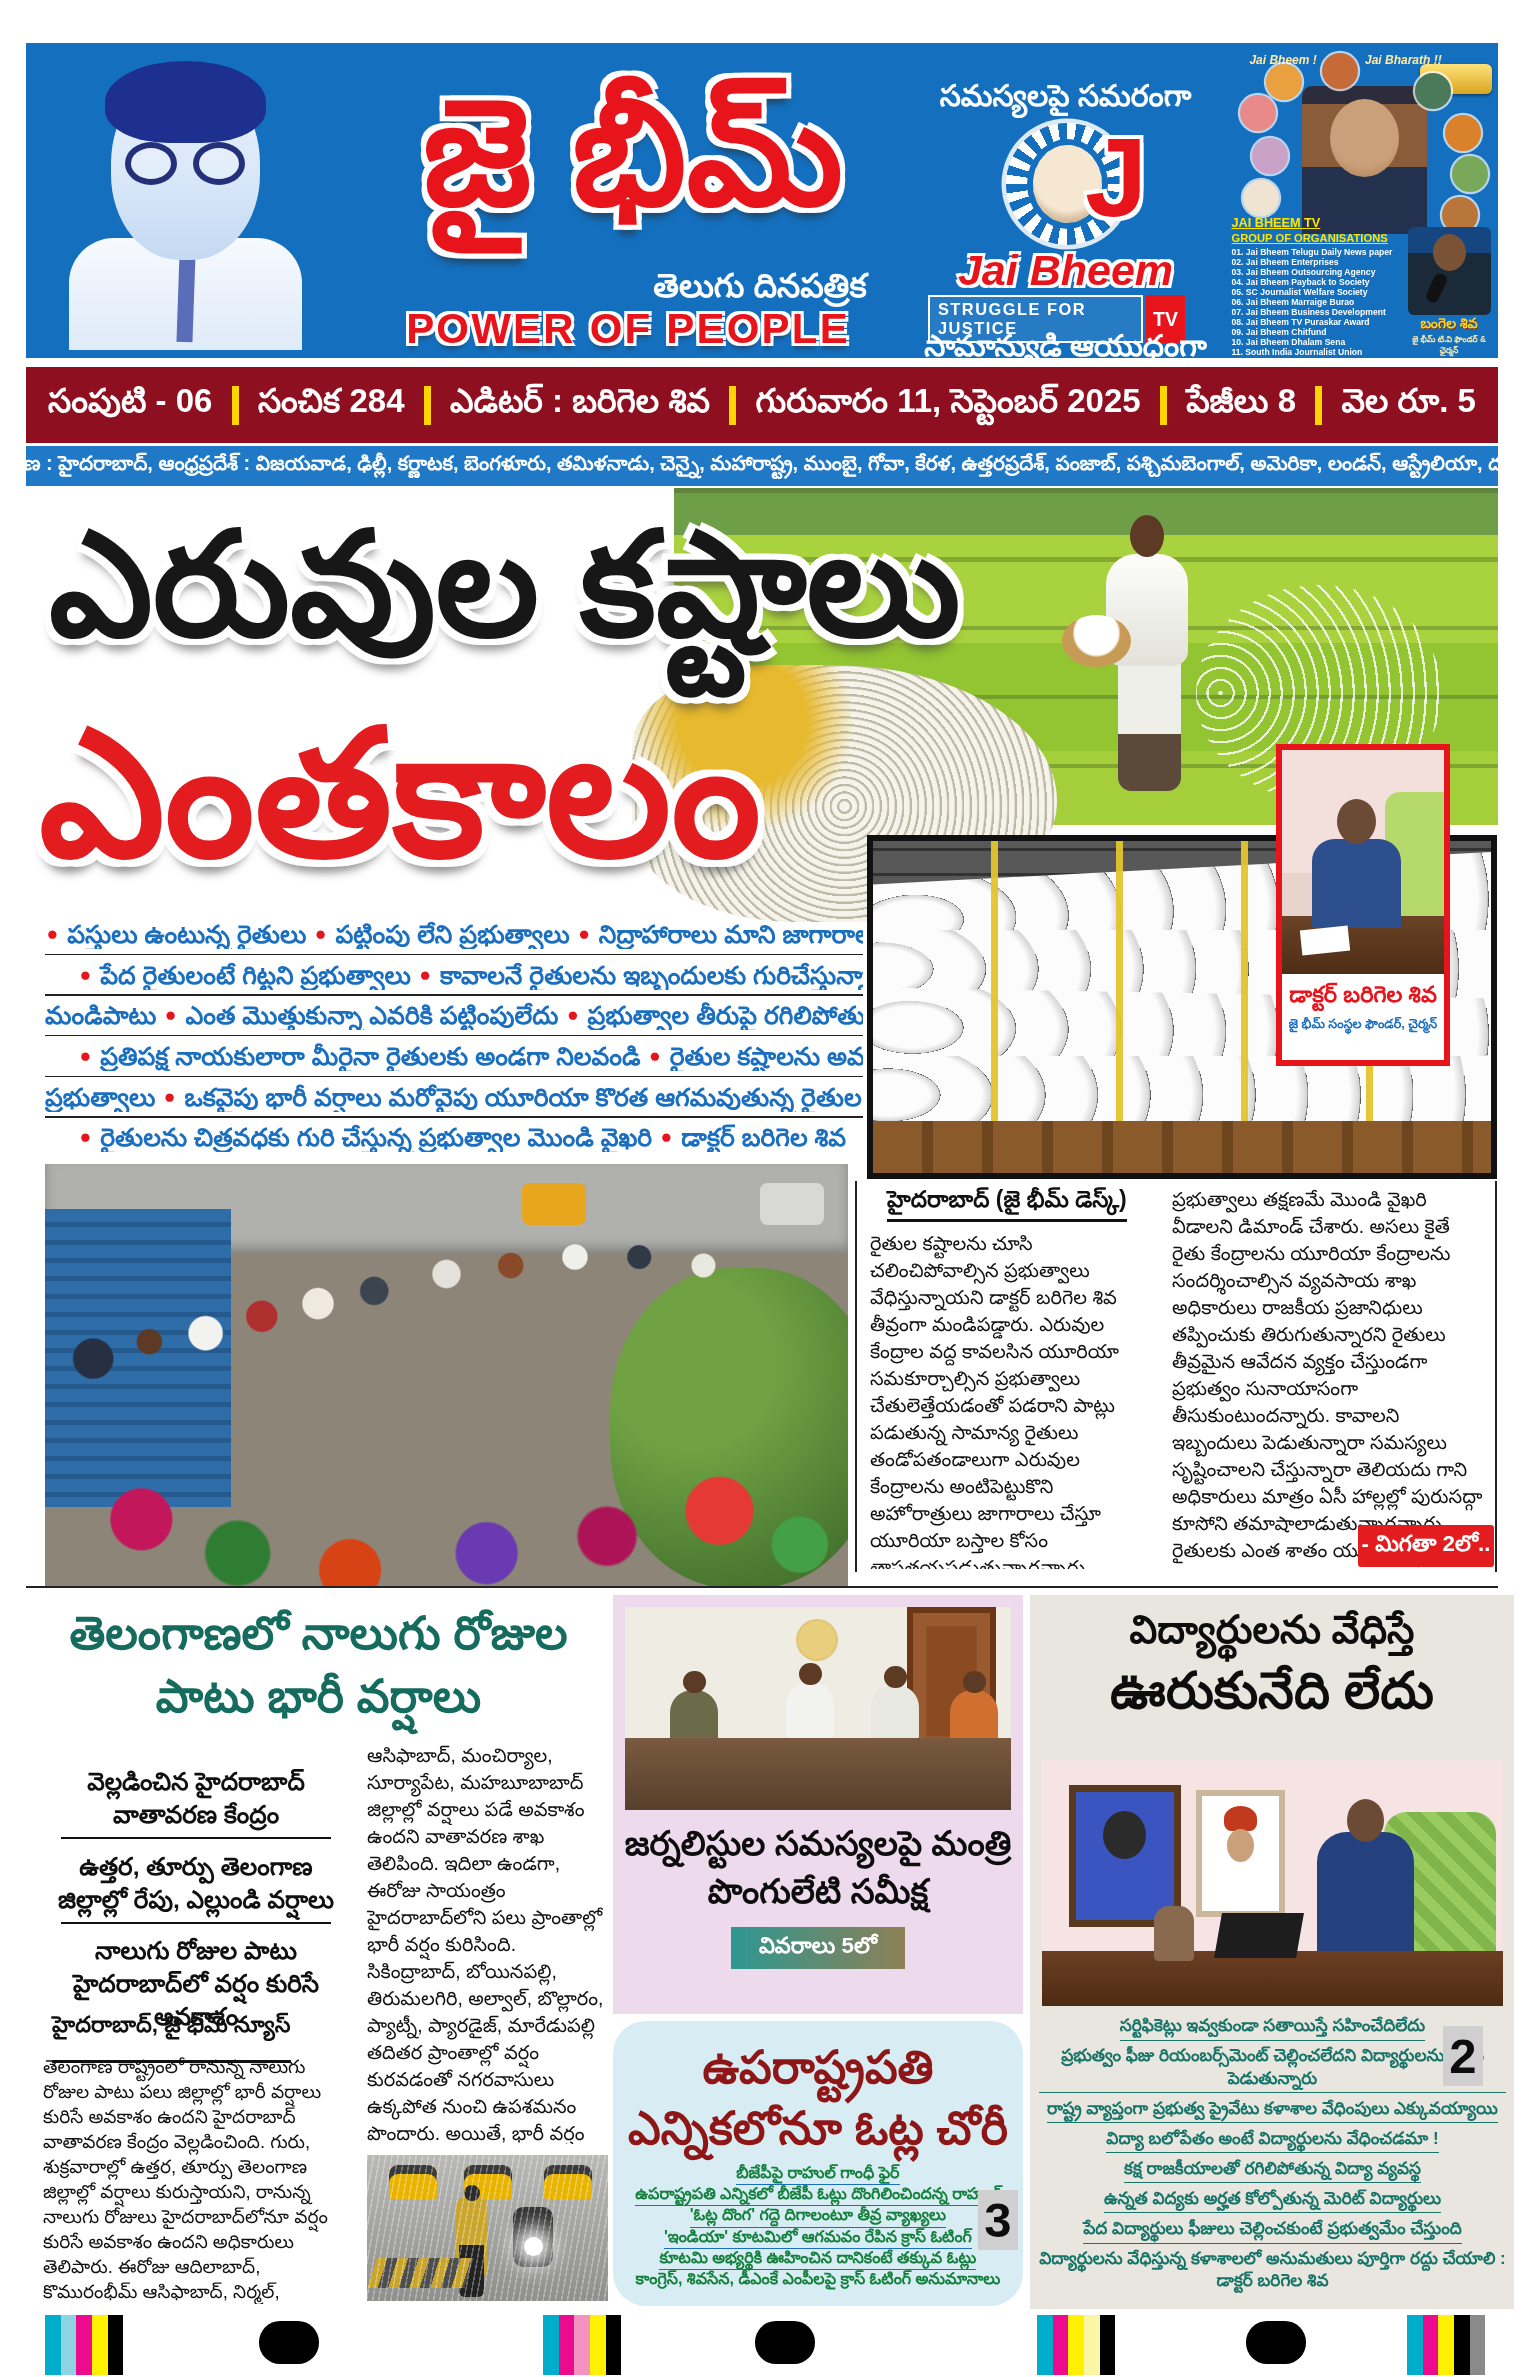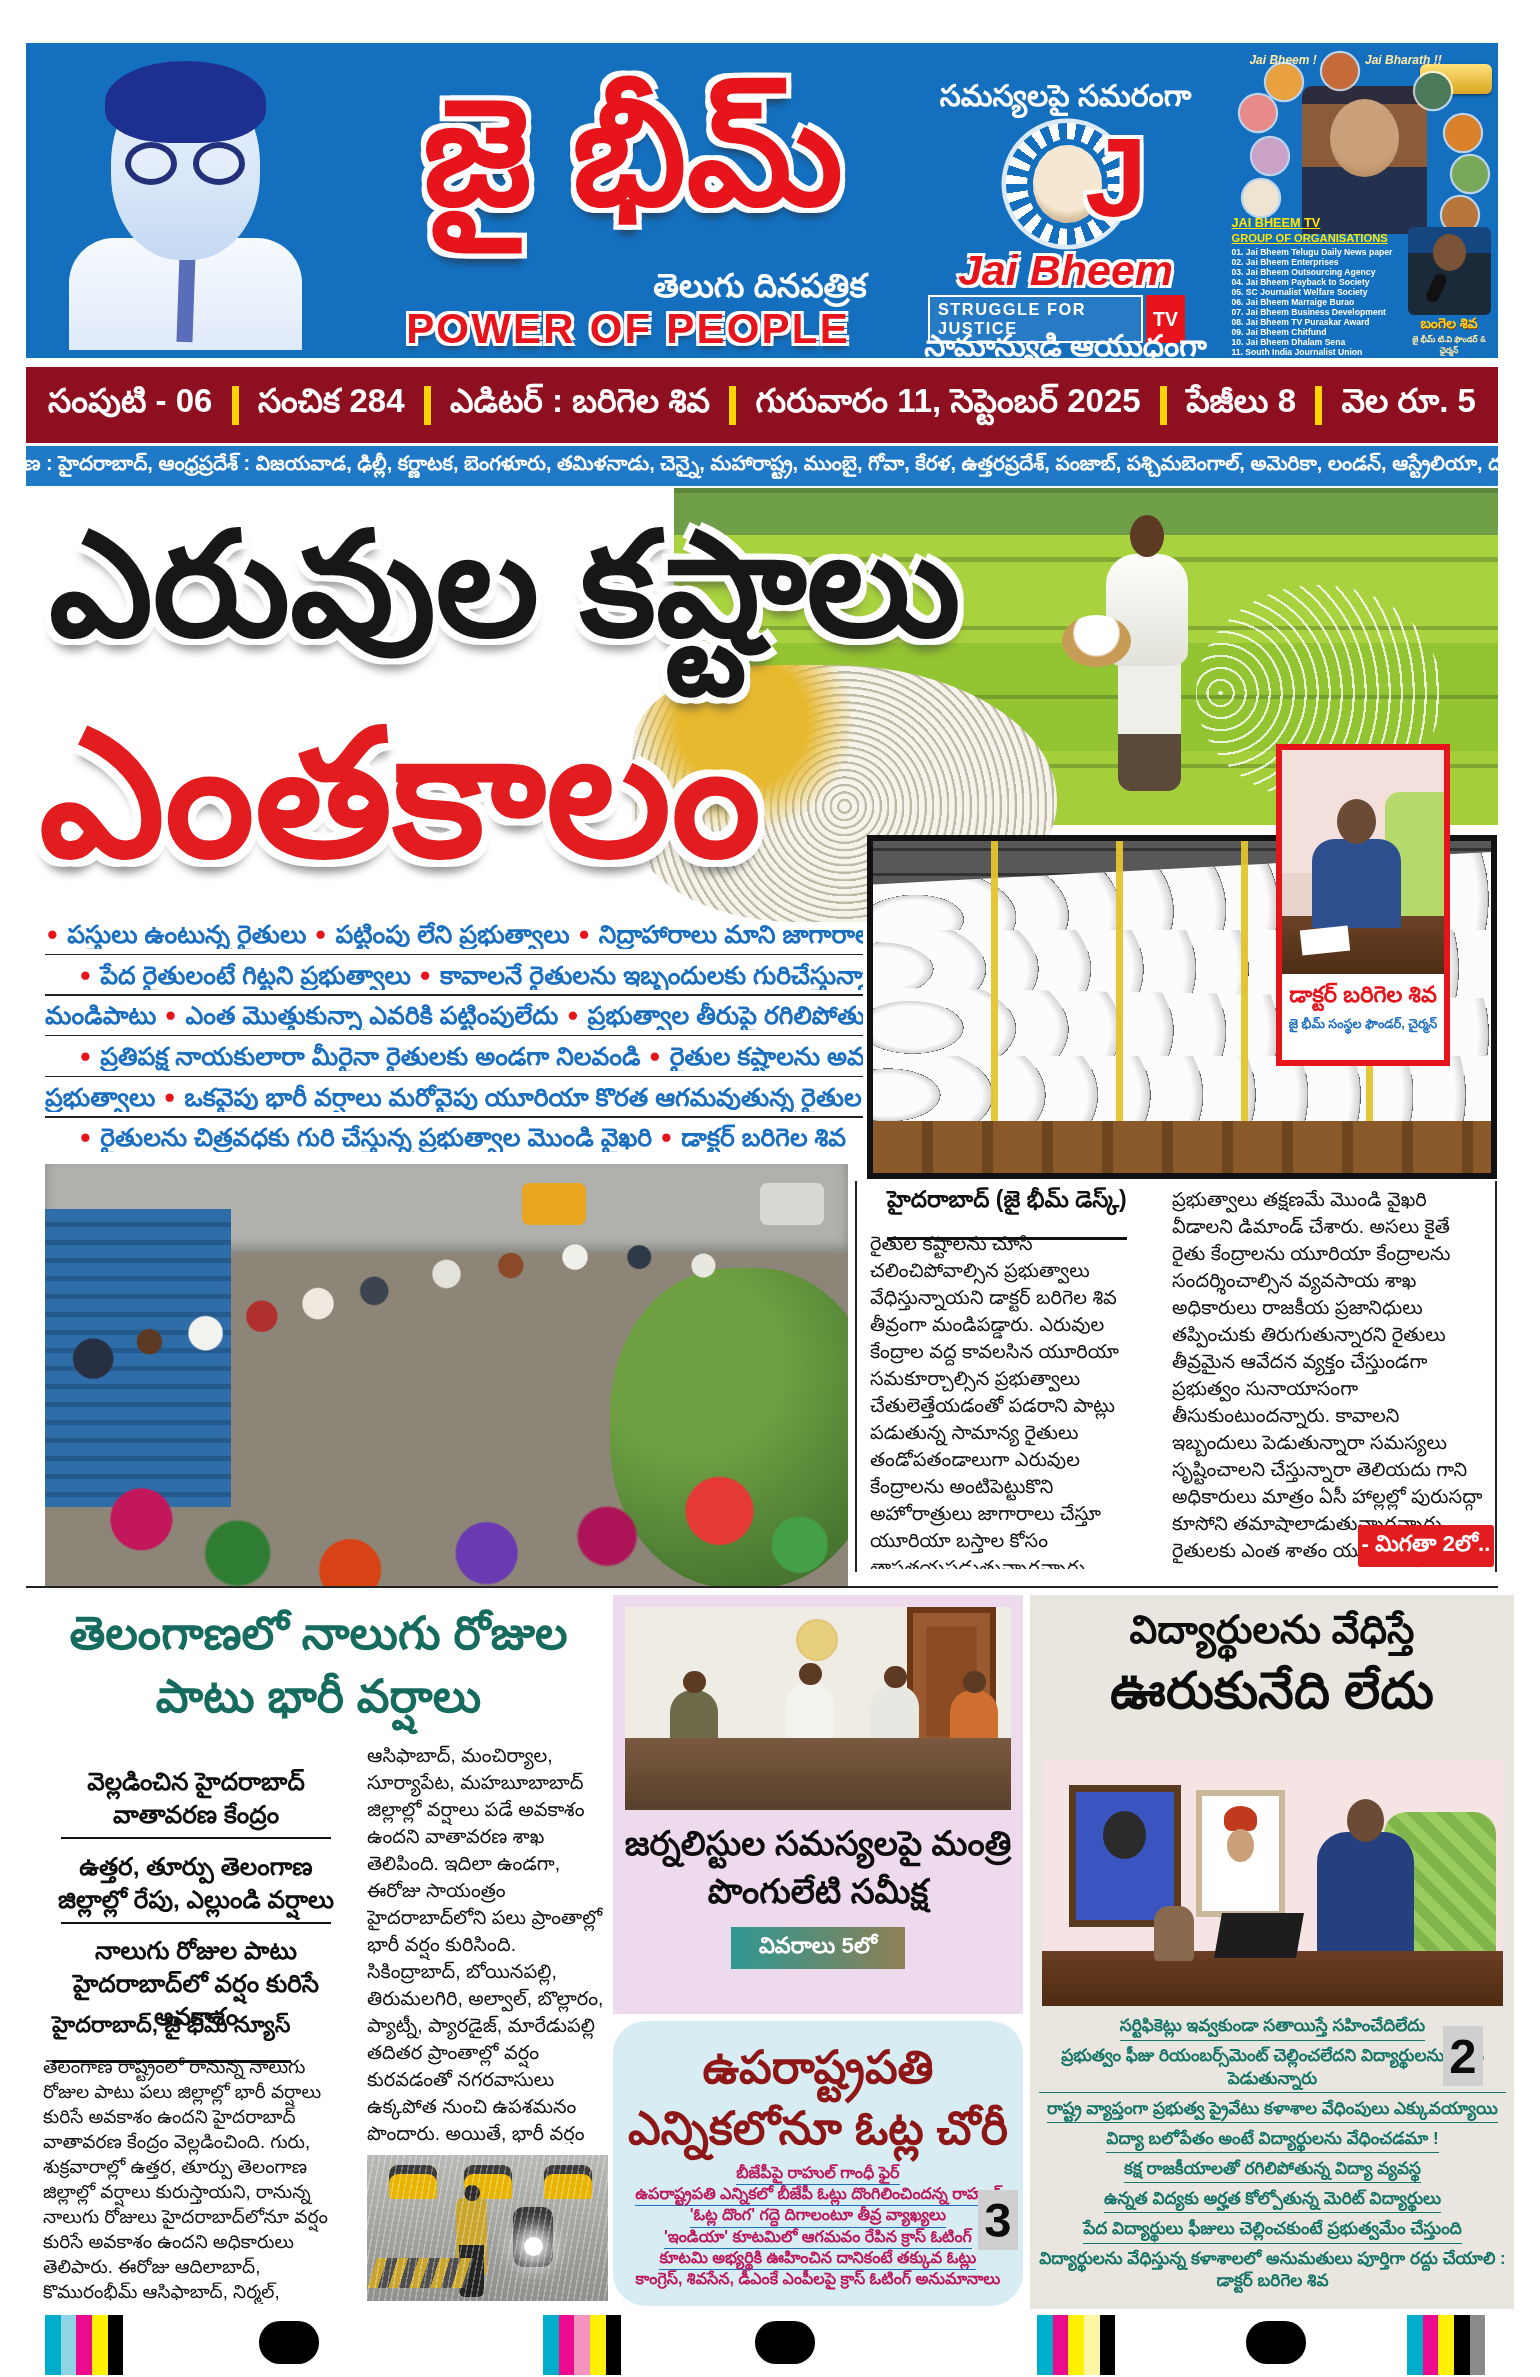--- a/index.html
+++ b/index.html
@@ -127,21 +127,21 @@
      radial-gradient(circle at 24% 92%,#2f7d32 0 31px,transparent 34px),
      radial-gradient(circle at 38% 96%,#d84315 0 30px,transparent 32px),
      radial-gradient(circle at 55% 92%,#6a3ab2 0 30px,transparent 32px),
      radial-gradient(circle at 70% 88%,#ad1457 0 28px,transparent 31px),
      radial-gradient(circle at 84% 82%,#e53935 0 33px,transparent 35px),
      radial-gradient(circle at 94% 90%,#43a047 0 27px,transparent 29px)}
 
   
   .rule-v{position:absolute;top:1181px;width:1.5px;height:391px;background:#222}
   .rule-h{position:absolute;left:26px;top:1586px;width:1472px;height:2.2px;background:#222}
-  .dateline{position:absolute;left:887px;top:1186px;font-size:23px;font-weight:900;color:#111;border-bottom:3px solid #111;padding-bottom:19px}
+  .dateline{position:absolute;left:887px;top:1186px;font-size:23px;font-weight:900;color:#111;border-bottom:3px solid #111;padding-bottom:1px}
   .acol{position:absolute;top:1230px;font-size:19.4px;line-height:27px;color:#111;text-align:left;height:339px;overflow:hidden}
   .acol1{left:870px;width:279px}
   .acol2{left:1172px;top:1186px;width:313px;height:382px}
   .contbox{position:absolute;left:1358px;top:1525px;width:136px;height:42px;background:#e31c1f;color:#fff;font-size:22.4px;font-weight:900;display:flex;align-items:center;justify-content:center;border-radius:3px}
 
   
   .w-hl{position:absolute;left:31px;top:1602px;width:575px;text-align:center;font-size:46px;line-height:63px;font-weight:900;color:#156b5e}
   .w-subheads{position:absolute;left:43px;top:1765px;width:306px;text-align:center}
   .w-subhead{font-size:24.6px;line-height:33px;font-weight:900;color:#101010;margin-bottom:4.5px}
   .w-subrule{height:2.2px;background:#111;width:88%;margin:6px auto 10.4px}
@@ -172,21 +172,21 @@
   .j-p3{left:246px;top:78px;background:#e8e8e2}
   .j-p4{left:325px;top:83px;background:#d07030}
   .j-hl{position:absolute;left:7.5px;top:224px;width:395px;text-align:center;font-size:34px;line-height:48px;font-weight:900;color:#0d0d0d}
   .j-chip{position:absolute;left:118px;top:332px;width:174px;height:42px;display:flex;align-items:center;justify-content:center;
     background:linear-gradient(90deg,#2e9792,#8d8055);color:#fff;font-size:22.4px;font-weight:800}
 
   
   .panel-cyan{position:absolute;left:613px;top:2021px;width:410px;height:285px;background:#d7ecf3;border-radius:33px;overflow:hidden}
   .vp-hl{position:absolute;left:0;top:16.4px;width:100%;text-align:center;font-size:46px;line-height:61px;font-weight:900;color:#8e1616}
   .vp-lines{position:absolute;left:10.4px;top:143px;width:389px;text-align:center}
-  .vp-line{display:inline-block;font-size:16px;line-height:18px;font-weight:800;color:#be185d;margin-bottom:0;border-bottom:1.5px solid #1b6fc0;padding-bottom:2.2px}
+  .vp-line{display:inline-block;font-size:16px;line-height:18px;font-weight:800;color:#15803d;margin-bottom:0;border-bottom:1.5px solid #1b6fc0;padding-bottom:2.2px}
   .vp-line.nl{border-bottom:none}
   .vp-badge{position:absolute;right:6px;top:168px;width:40px;height:60px;background:#cfcfcf;display:flex;align-items:center;justify-content:center;
     font-size:49px;font-weight:900;color:#0d0d0d}
 
   
   .panel-beige{position:absolute;left:1030px;top:1595px;width:484px;height:714px;background:#e9e6df}
   .s-hl1{position:absolute;left:0;top:13.4px;width:100%;text-align:center;font-size:39px;font-weight:900;color:#0d0d0d}
   .s-hl2{position:absolute;left:0;top:66px;width:100%;text-align:center;font-size:51px;font-weight:900;color:#0d0d0d}
   .s-photo{position:absolute;left:12px;top:165px;width:461px;height:246px;overflow:hidden;background:#f6e3e3}
   .s-fr1{position:absolute;left:27px;top:25px;width:112px;height:142px;background:#3a55c0;border:7.5px solid #5a3a1e}

